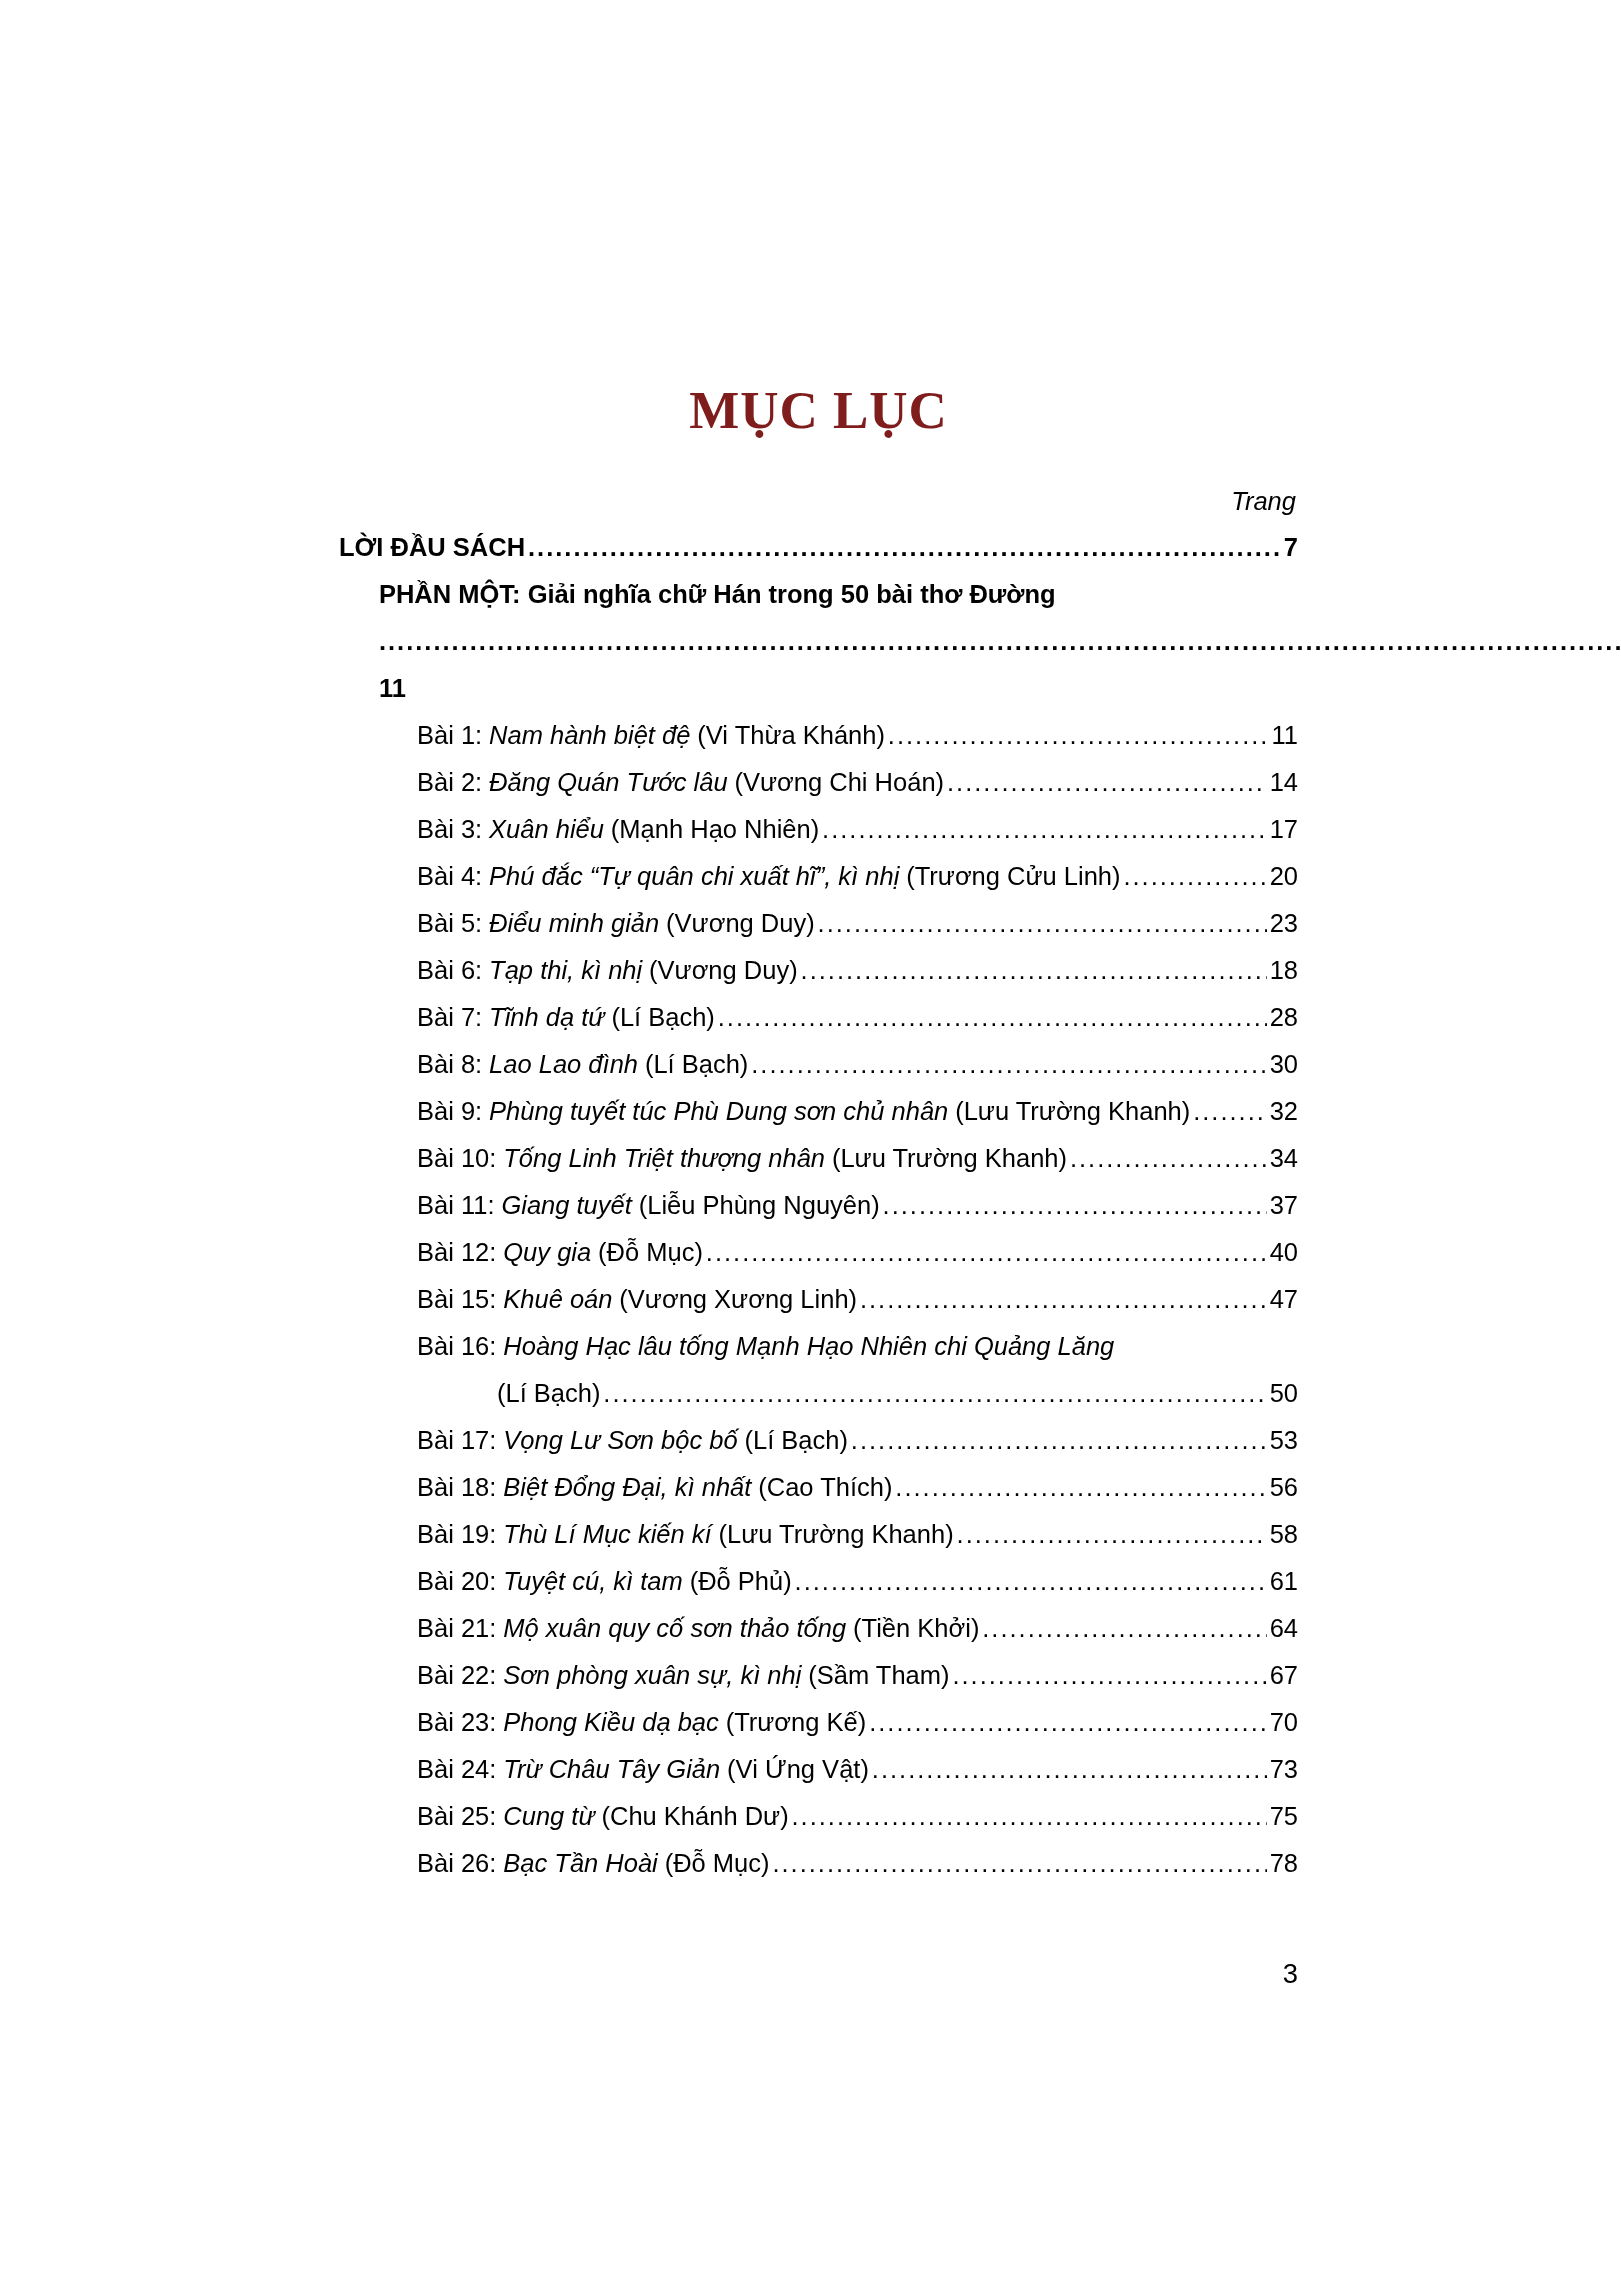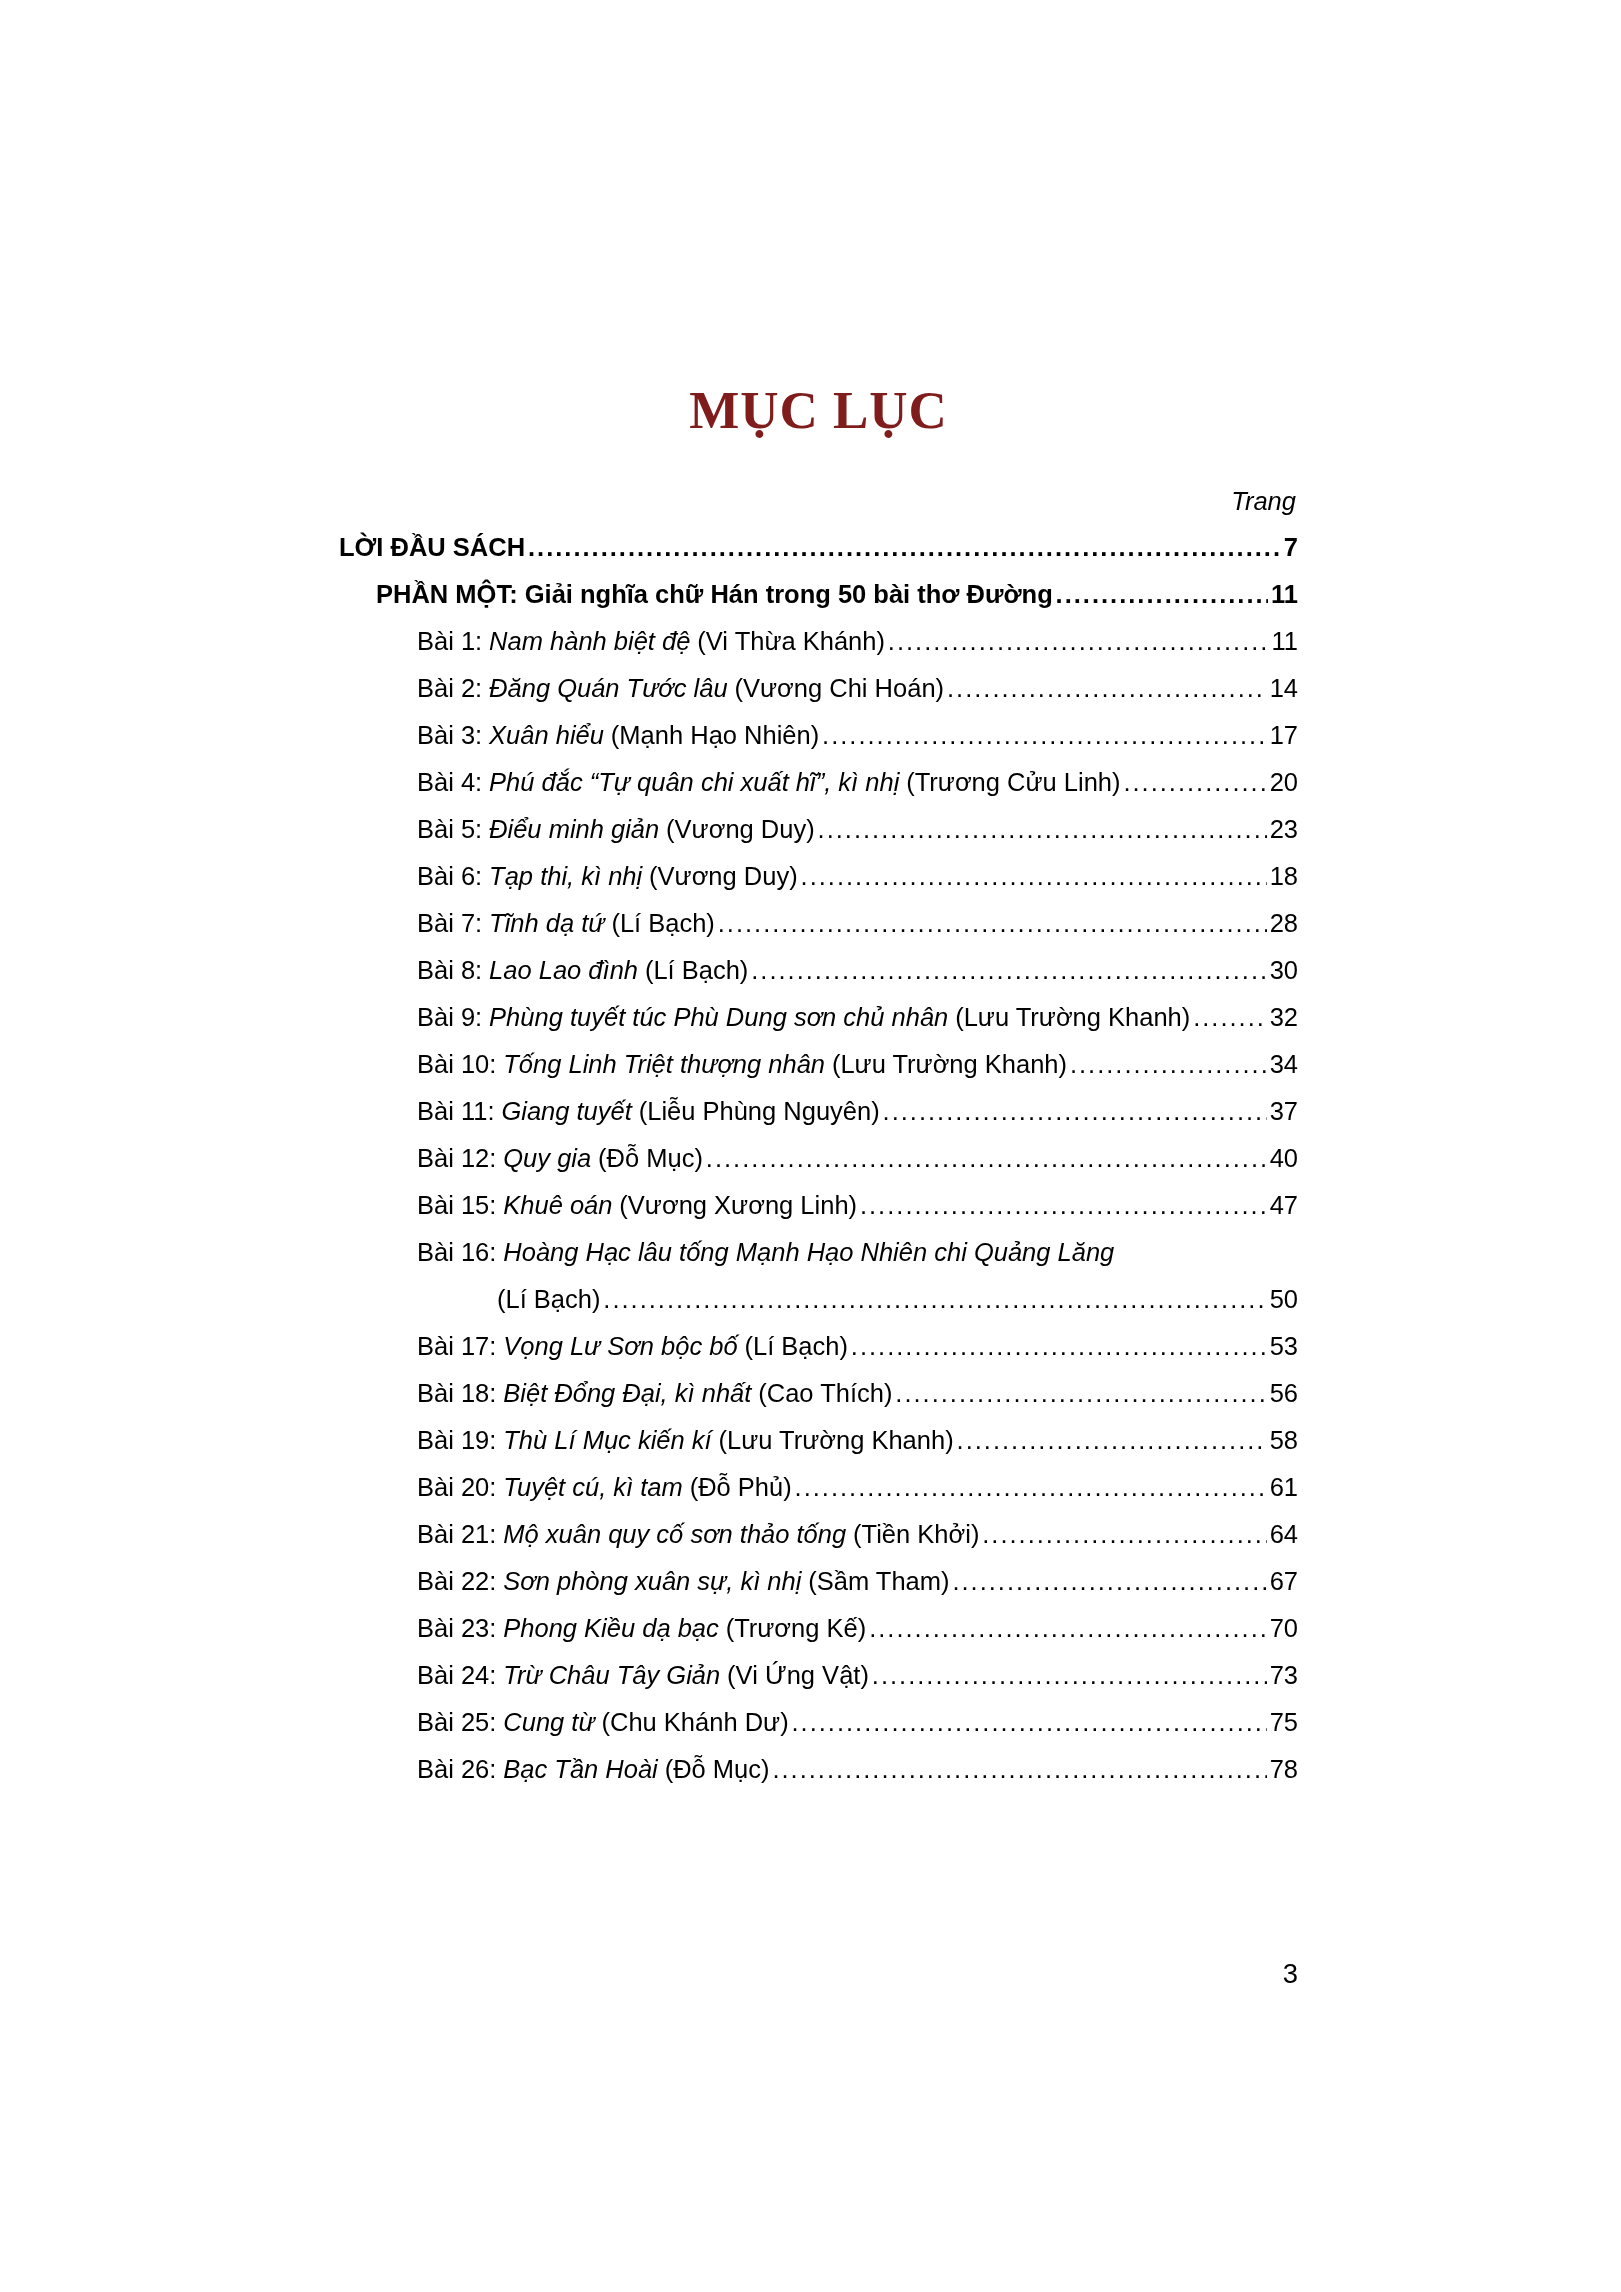--- a/index.html
+++ b/index.html
@@ -40,21 +40,21 @@
     margin-top: 7.8px;
     font-size: 25.5px;
     color: #000;
   }
   .row {
     display: flex;
     align-items: baseline;
     line-height: 47px;
   }
   .row.bold { font-weight: 700; }
-  .row.part { padding-left: 37px; }
+  .row.part { padding-left: 37px; flex-direction: column; }
   .row.entry { padding-left: 78px; }
   .row.cont { padding-left: 158px; }
   .num { white-space: nowrap; margin-right: 6.9px; }
   .ttl { font-style: italic; white-space: nowrap; }
   .aut { white-space: nowrap; margin-left: 6.9px; }
   .row.cont .aut { margin-left: 0; }
   .label { white-space: nowrap; }
   .dots {
     flex: 1 1 auto;
     overflow: hidden;

